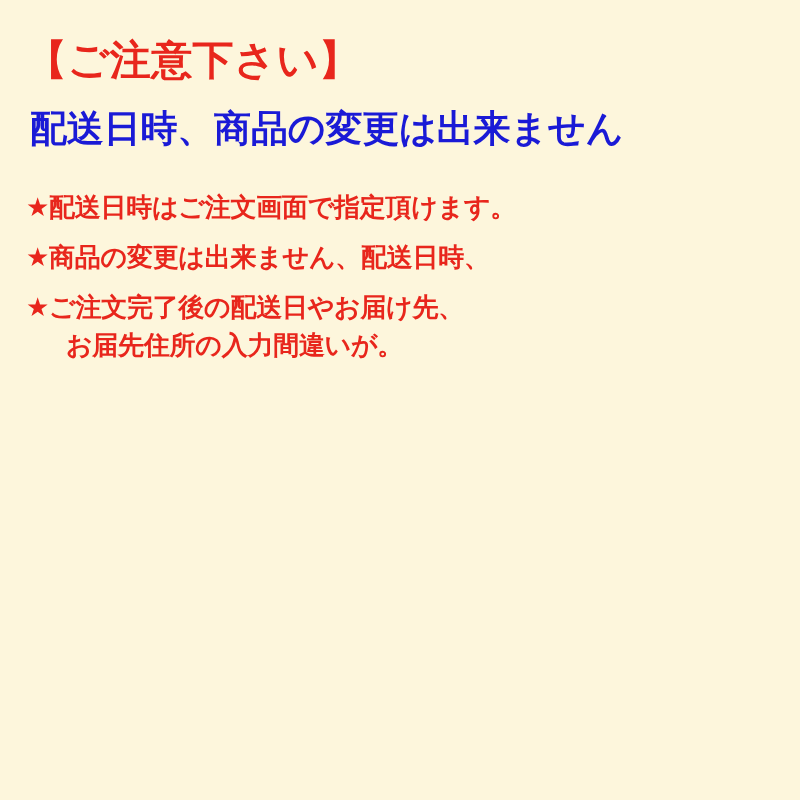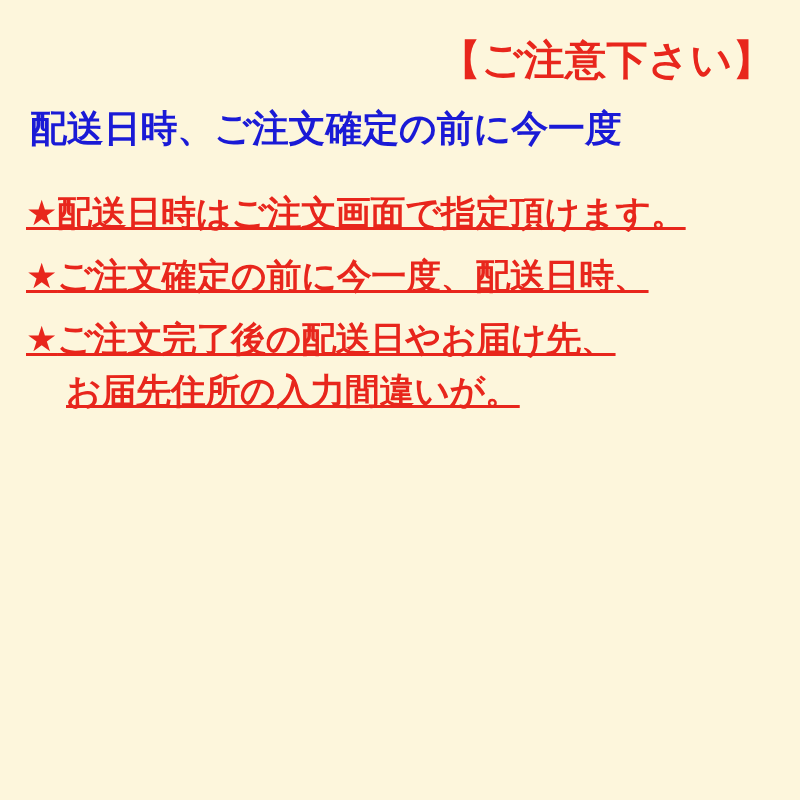--- a/index.html
+++ b/index.html
@@ -14,21 +14,21 @@
     overflow: hidden;
   }
   .notice {
     width: 800px;
     height: 800px;
     box-sizing: border-box;
     padding: 34px 26px 0 26px;
     display: block;
   }
   .headline {
-    text-align: right;
+    text-align: left;
     color: #e8261c;
     font-size: 41px;
     font-weight: 700;
     letter-spacing: 0.01em;
     line-height: 1.3;
     margin: 0 0 14px 0;
   }
   .lead {
     color: #1a1ad6;
     font-size: 37px;
@@ -41,54 +41,53 @@
   .lead .lead-line {
     display: block;
   }
   .bullets {
     margin: 0;
     padding: 0;
     list-style: none;
   }
   .bullet {
     color: #e8261c;
-    font-size: 35px;
+    font-size: 26px;
     font-weight: 700;
     line-height: 1.47;
     letter-spacing: -0.01em;
     margin: 0 0 12px 0;
-    text-decoration: underline;
   }
   .bullet .star {
     color: #e8261c;
   }
   .bullet .cont {
     display: block;
     padding-left: 40px;
   }
 </style>
 </head>
 <body>
 
 <div class="notice">
 
   <div class="headline">【ご注意下さい】</div>
 
   <div class="lead">
-    <span class="lead-line">配送日時、ご注文確定の前に今一度</span>
+    <span class="lead-line">配送日時、商品の変更は出来ません</span>
   </div>
 
   <ul class="bullets">
 
     <li class="bullet">
       <span class="star">★</span><span>配送日時はご注文画面で指定頂けます。</span>
     </li>
 
     <li class="bullet">
-      <span class="star">★</span><span>ご注文確定の前に今一度、配送日時、</span>
+      <span class="star">★</span><span>商品の変更は出来ません、配送日時、</span>
     </li>
 
     <li class="bullet">
       <span class="star">★</span><span>ご注文完了後の配送日やお届け先、</span>
       <span class="cont">お届先住所の入力間違いが。</span>
     </li>
 
   </ul>
 </div>
 

